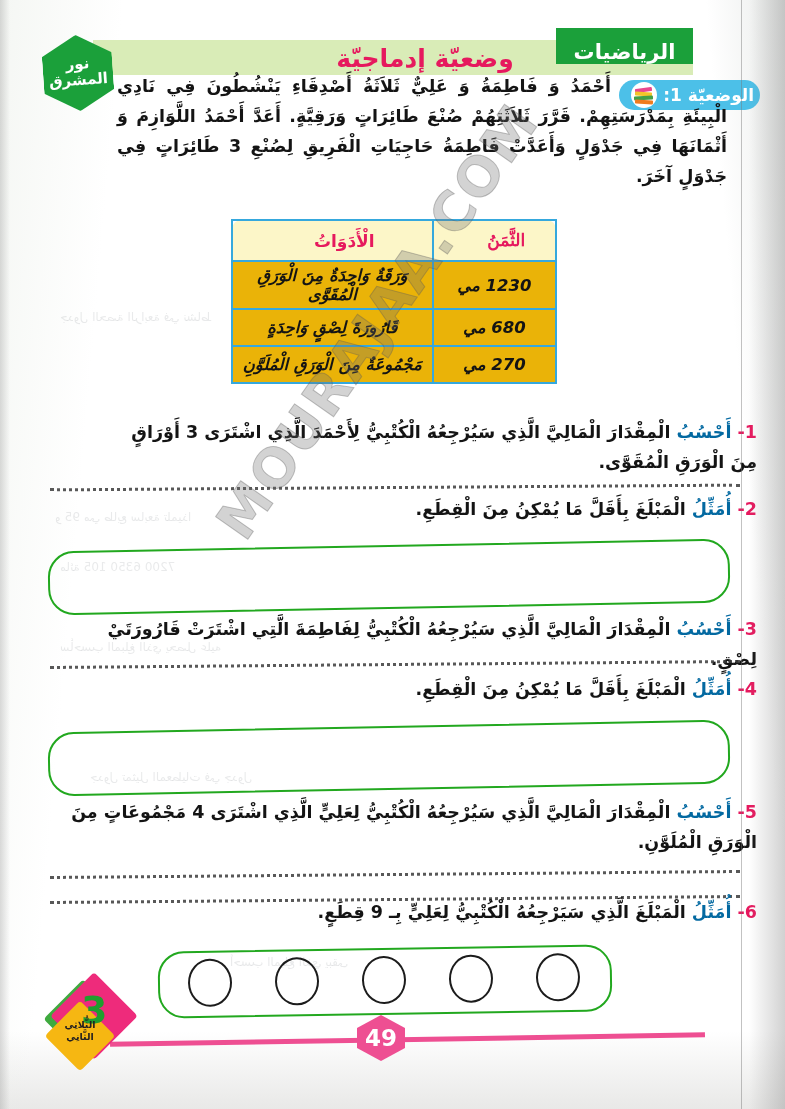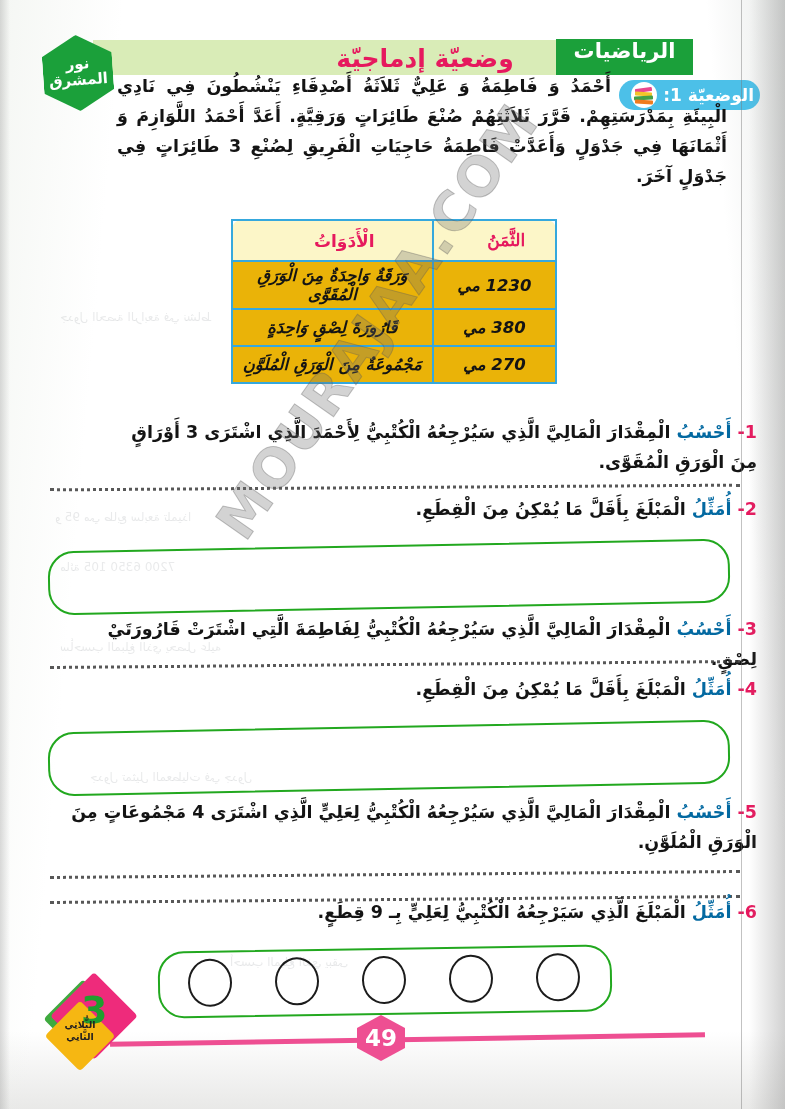--- a/index.html
+++ b/index.html
@@ -61,24 +61,24 @@
 
   
   .hdr-light {
     position: absolute;
     left: 93px; top: 40px;
     width: 600px; height: 35px;
     background: #d9ecb7;
   }
   .hdr-dark {
     position: absolute;
-    left: 556px; top: 39px;
+    left: 556px; top: 28px;
     width: 137px; height: 36px;
     background: #1ba03a;
-    display: flex; align-items: flex-start; justify-content: center;
+    display: flex; align-items: flex-end; justify-content: center;
   }
   .hdr-dark span {
     color: #ffffff;
     font-size: 21px;
     font-weight: bold;
     letter-spacing: -0.3px;
   }
   .hdr-sub {
     position: absolute;
     left: 310px; top: 44px;
@@ -356,21 +356,21 @@
         <th class="c-price corner-tl">الثَّمَنُ</th>
         <th class="c-tool corner-tr">الْأَدَوَاتُ</th>
       </tr>
     </thead>
     <tbody>
       <tr>
         <td class="c-price">1230 مي</td>
         <td class="c-tool">وَرَقَةٌ وَاحِدَةٌ مِنَ الْوَرَقِ الْمُقَوَّى</td>
       </tr>
       <tr>
-        <td class="c-price">380 مي</td>
+        <td class="c-price">680 مي</td>
         <td class="c-tool">قَارُورَةَ لِصْقٍ وَاحِدَةٍ</td>
       </tr>
       <tr>
         <td class="c-price">270 مي</td>
         <td class="c-tool">مَجْمُوعَةٌ مِنَ الْوَرَقِ الْمُلَوَّنِ</td>
       </tr>
     </tbody>
   </table>
 
 

